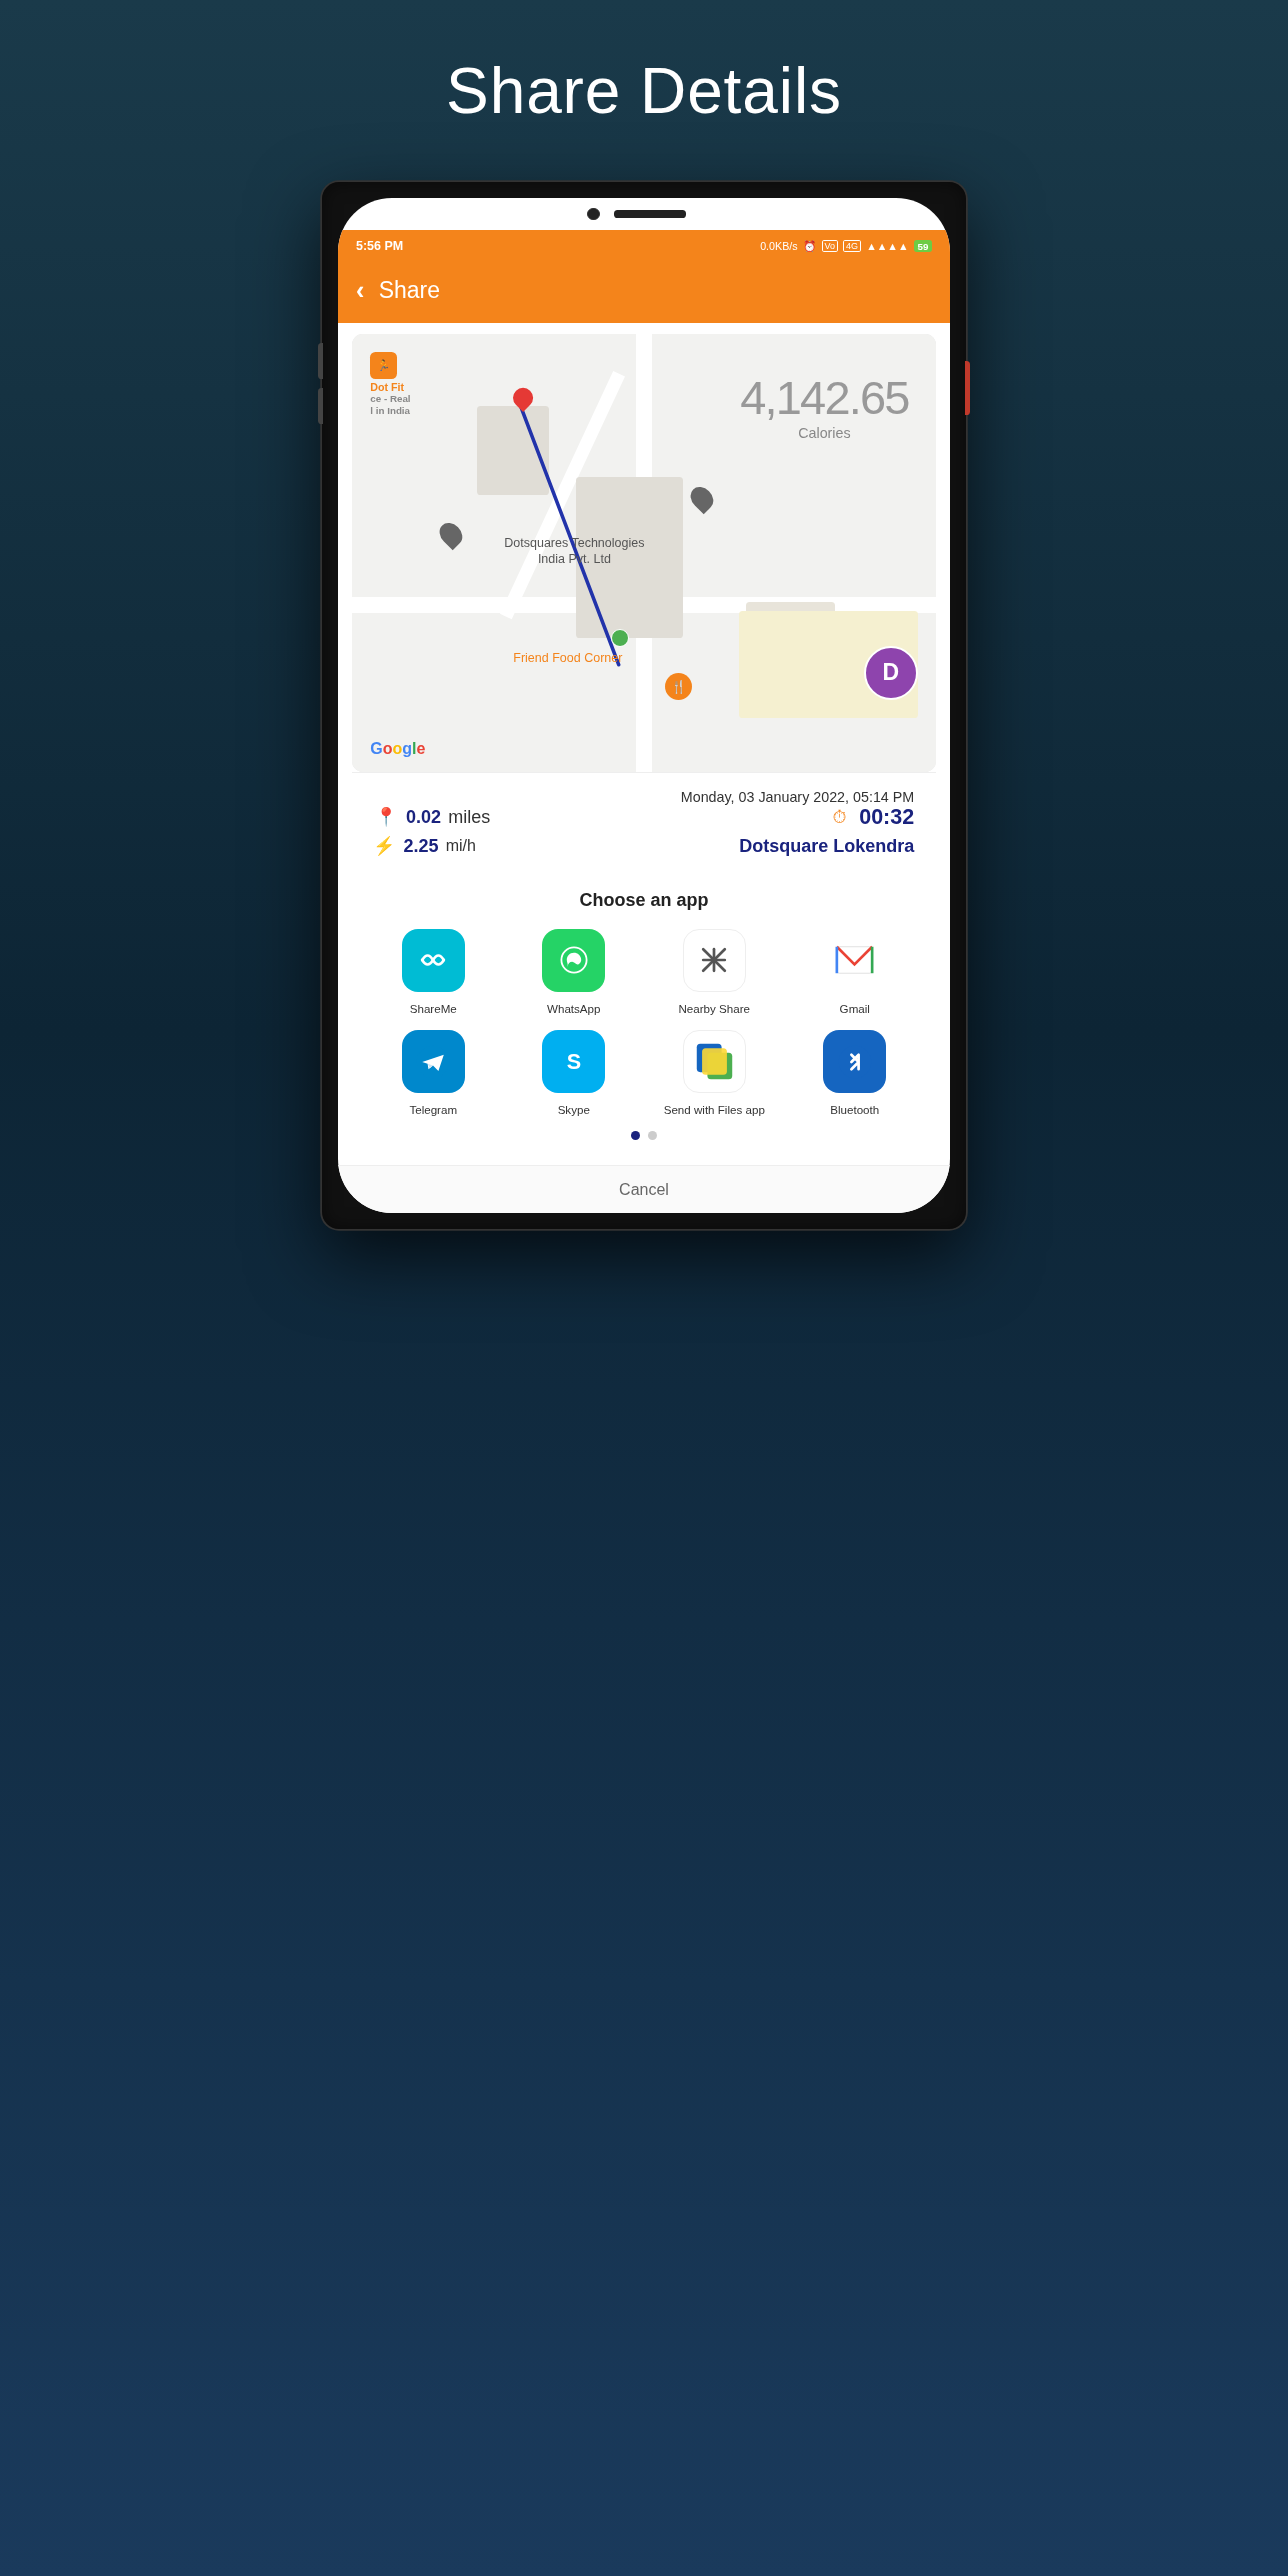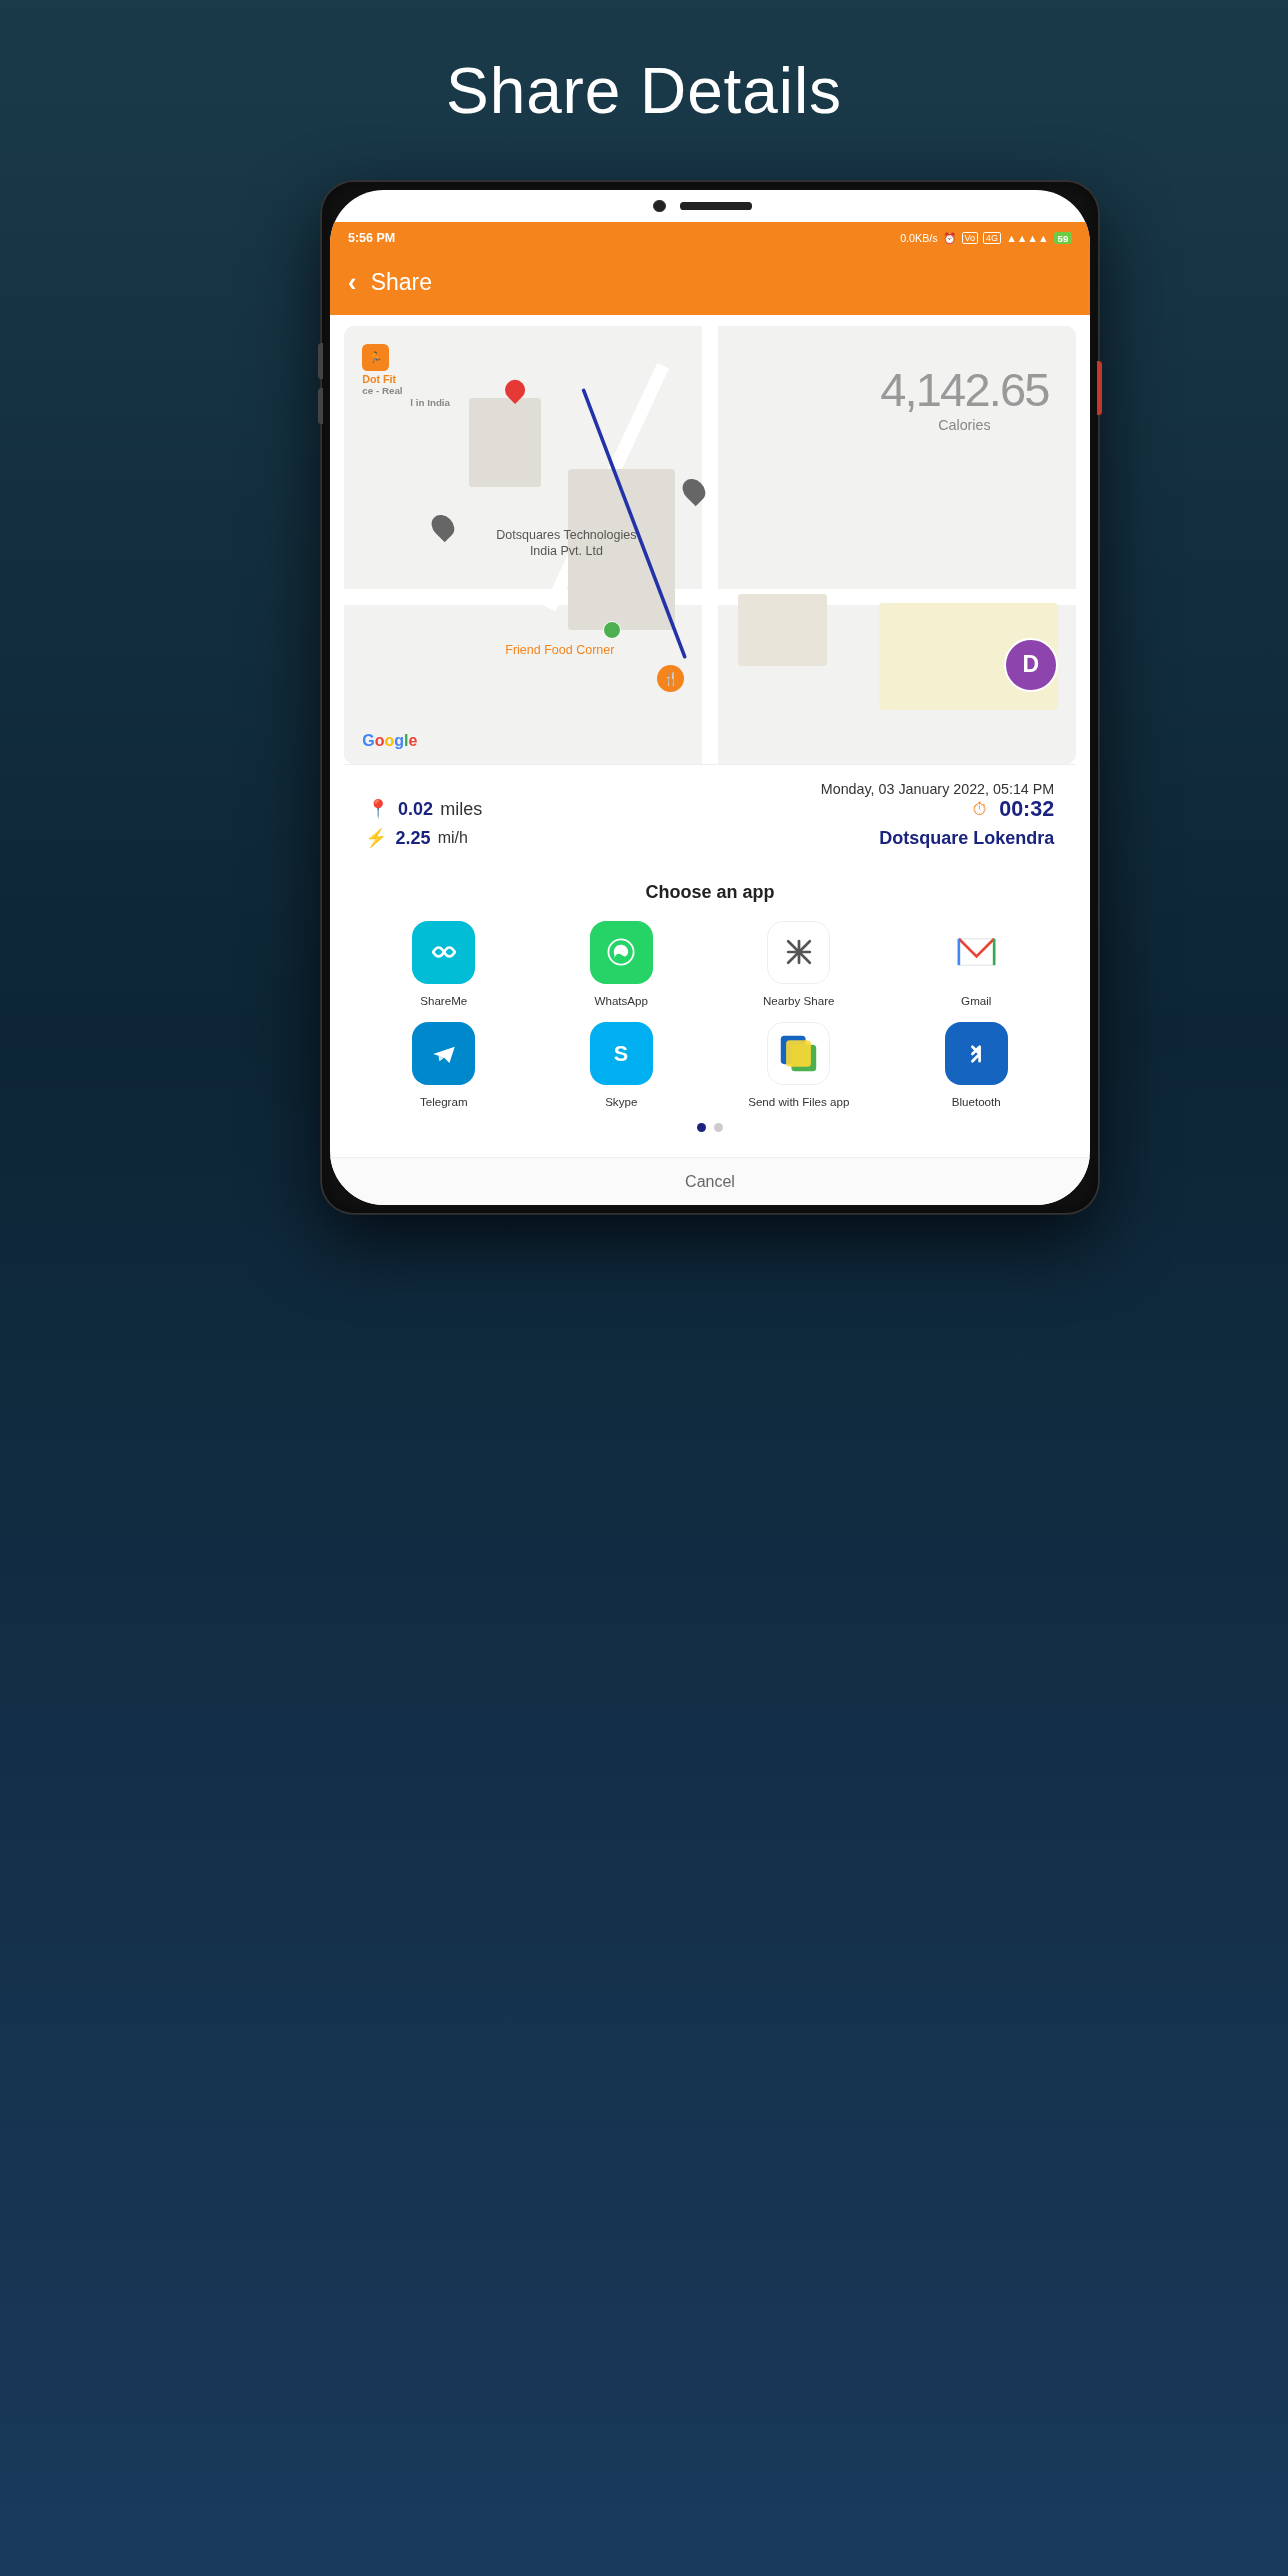--- a/index.html
+++ b/index.html
@@ -20,24 +20,24 @@
       margin-bottom: 54px;
       letter-spacing: 0.9px;
     }
     .phone-wrapper {
       position: relative;
       width: 644px;
       min-height: 1234px;
     }
     .phone-frame {
       position: relative;
-      width: 776px;
+      width: 644px;
       background: #111;
-      border-radius: 32px;
-      padding: 8px;
+      border-radius: 17px;
+      padding: 16px;
       box-shadow: 0 0 0 1.8px #333, 0 27px 72px rgba(0,0,0,0.7), inset 0 0 18px rgba(0,0,0,0.5);
     }
     .phone-notch-area {
       display: flex;
       justify-content: center;
       align-items: center;
       height: 32px;
       position: relative;
     }
     .camera {
@@ -549,21 +549,21 @@
           <div class="calories-number">4,142.65</div>
           <div class="calories-label">Calories</div>
         </div>
 
         <div class="dot-fit-logo">
           <div style="display:flex;align-items:center;gap:3.6px;">
             <div class="dot-fit-icon">🏃</div>
           </div>
           <div style="font-size:10.7px;color:#f4841b;">Dot Fit</div>
           <div style="font-size:9.8px;color:#888;max-width:63px;line-height:1.2;">ce - Real</div>
-          <div style="font-size:9.8px;color:#888;margin-left:48px;">l in India</div>
+          <div style="font-size:9.8px;color:#888;">l in India</div>
         </div>
 
         <div class="map-pin-red"></div>
         <div class="map-pin-gray1"></div>
         <div class="map-pin-gray2"></div>
         <div class="map-dot-green"></div>
 
         <div class="location-label">
           <div>Dotsquares Technologies</div>
           <div>India Pvt. Ltd</div>

